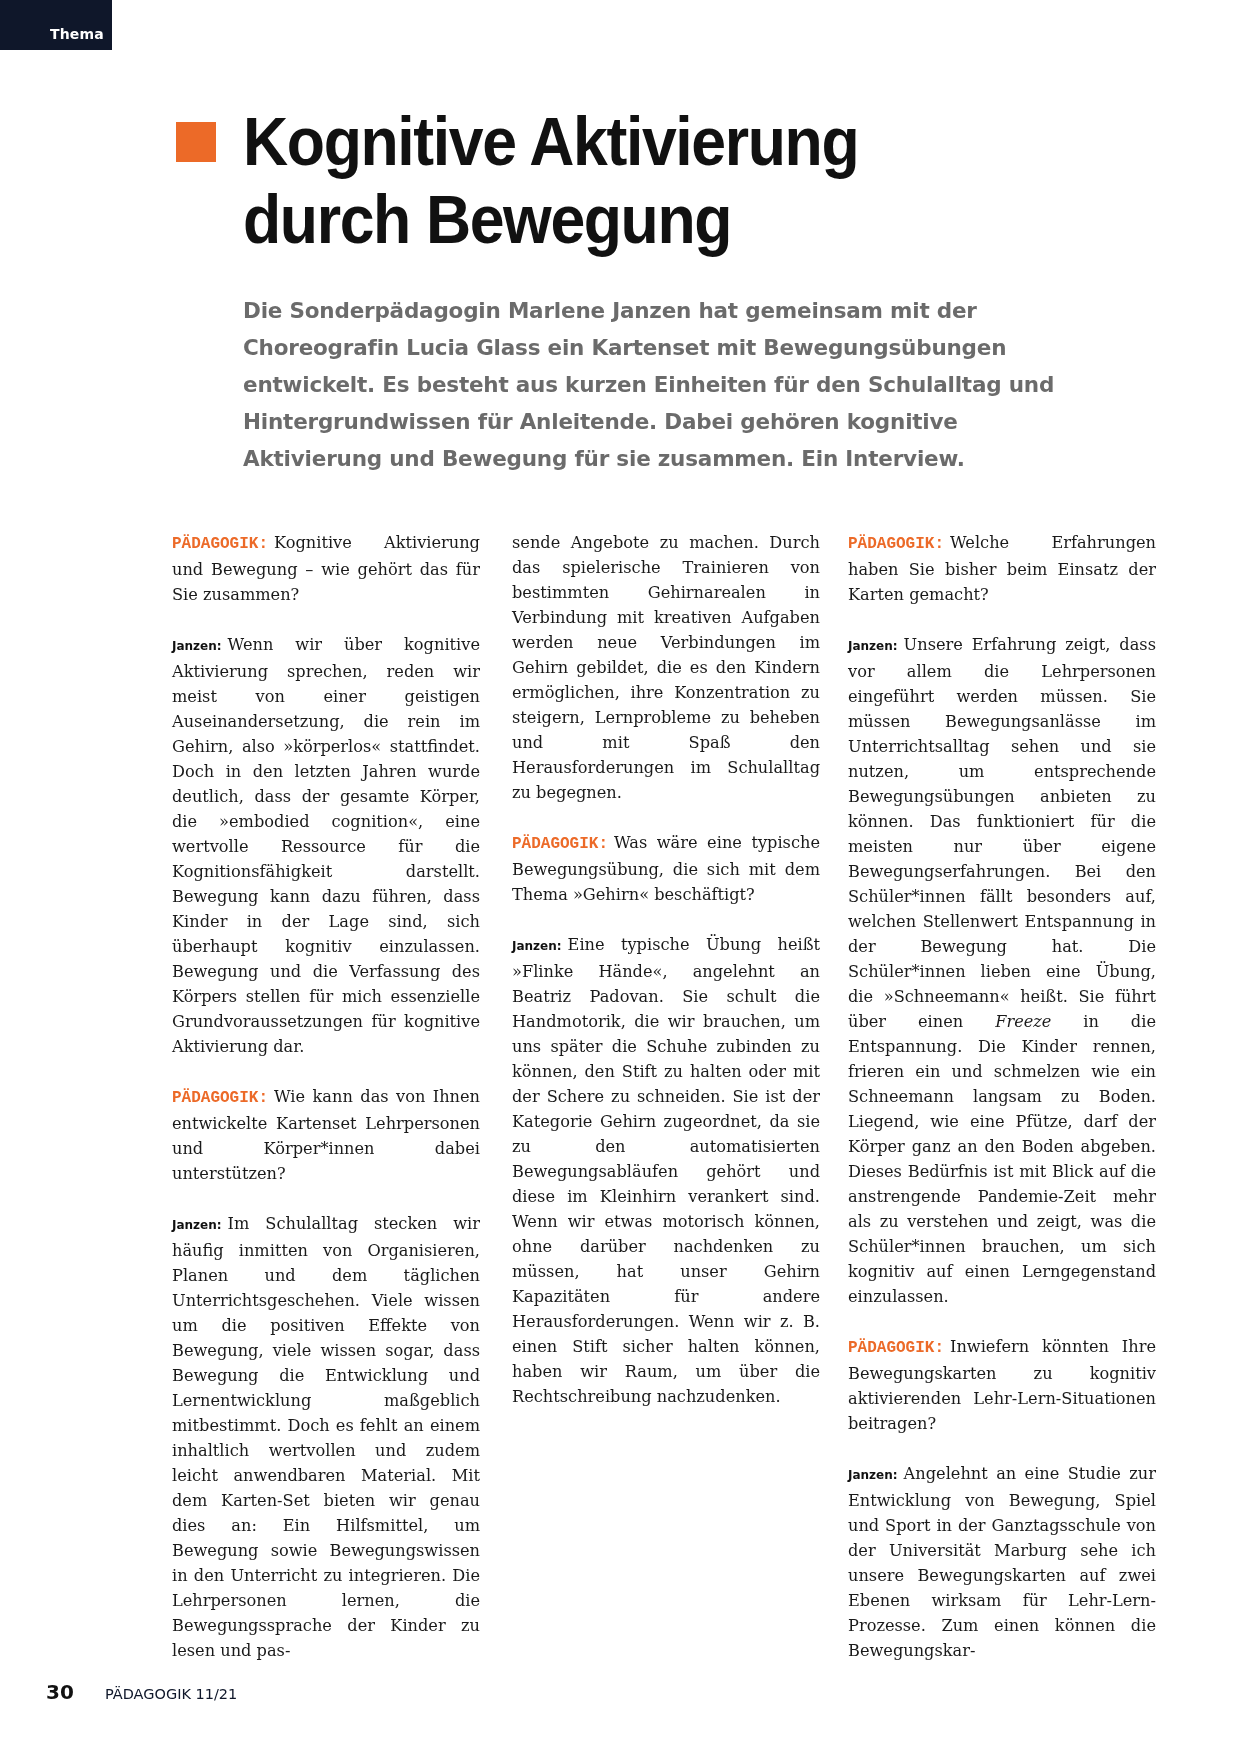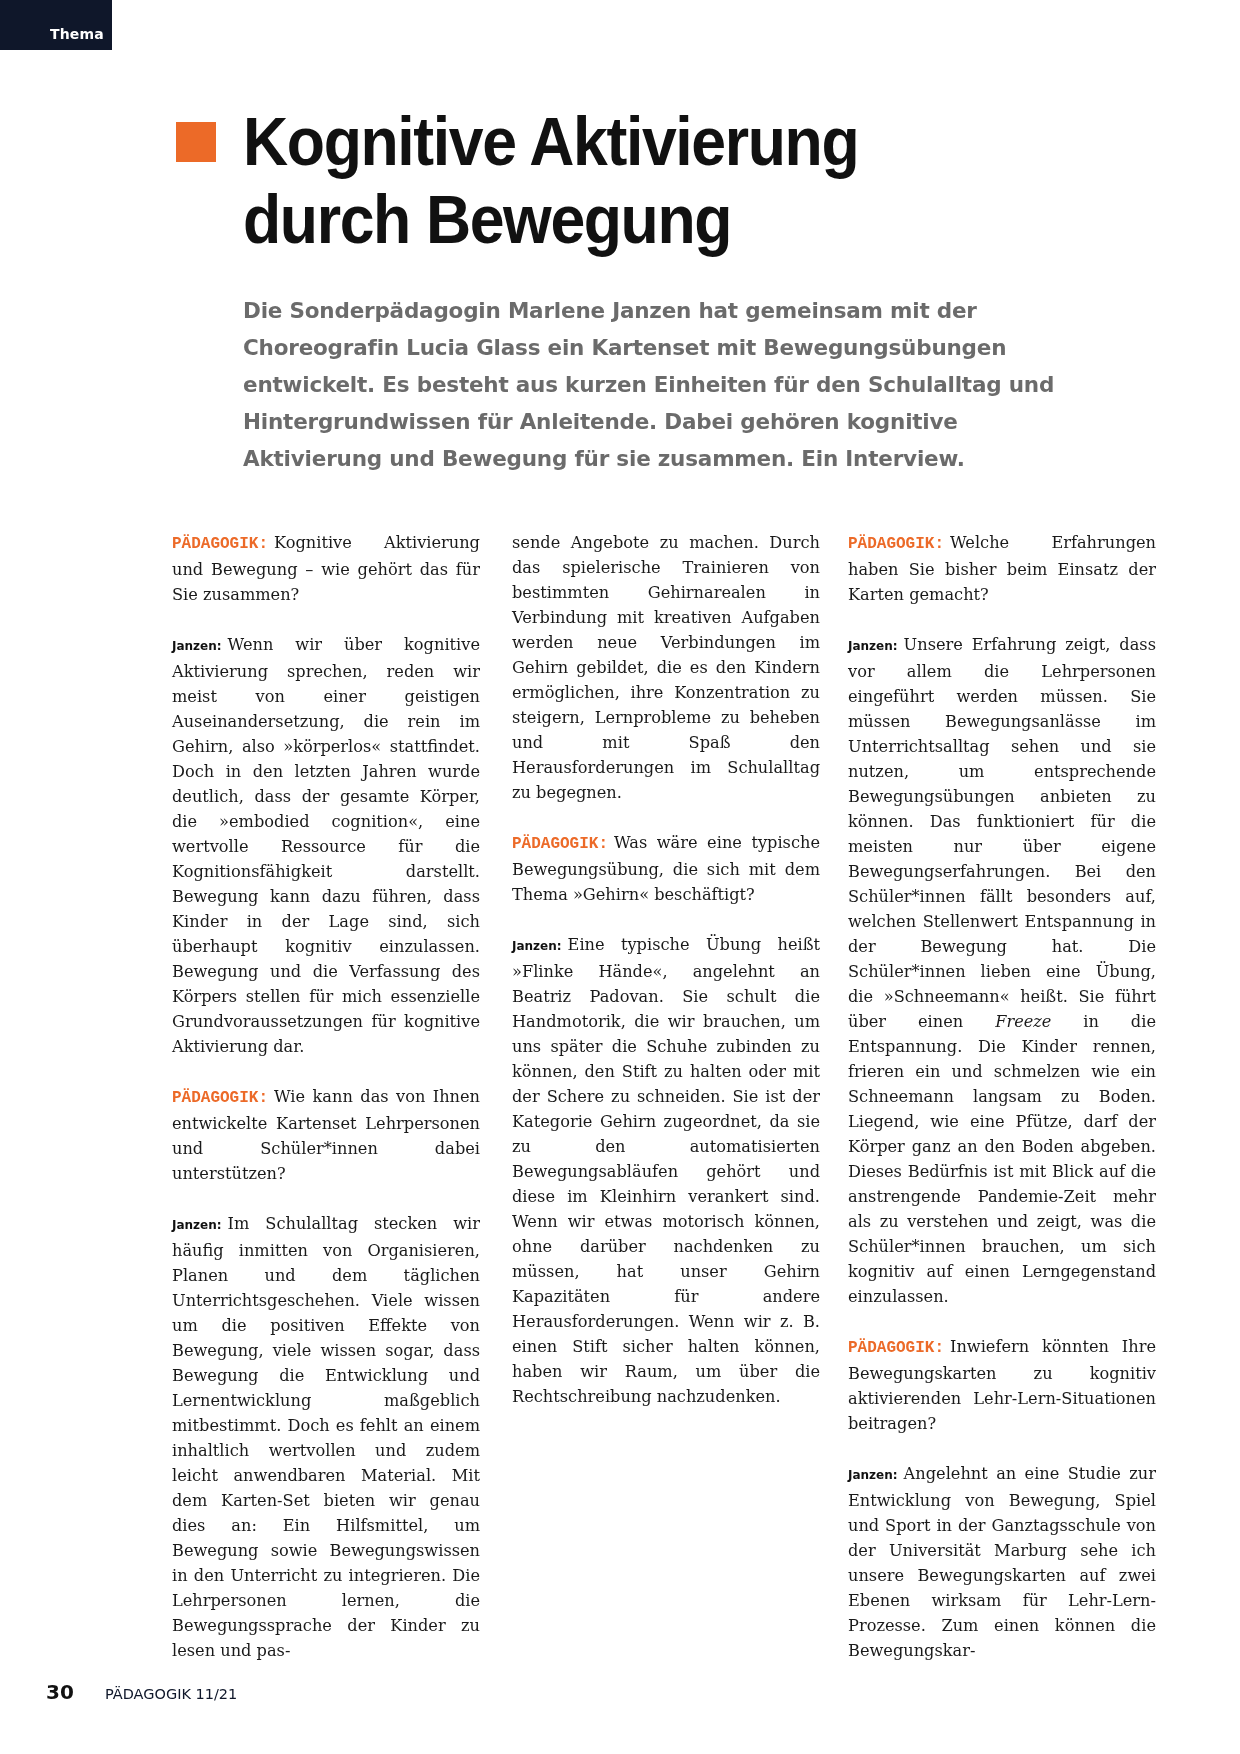--- a/index.html
+++ b/index.html
@@ -39,21 +39,21 @@
 <p class="intro">Die Sonderpädagogin Marlene Janzen hat gemeinsam mit der Choreografin Lucia Glass ein Kartenset mit Bewegungsübungen entwickelt. Es besteht aus kurzen Einheiten für den Schulalltag und Hintergrundwissen für Anleitende. Dabei gehören kognitive Aktivierung und Bewegung für sie zusammen. Ein Interview.</p>
 
 <div class="col col1">
   <p>
     <span class="q-label">PÄDAGOGIK:</span><span>Kognitive Aktivierung und Bewegung – wie gehört das für Sie zusammen?</span>
   </p>
   <p>
     <span class="a-label">Janzen:</span><span>Wenn wir über kognitive Aktivierung sprechen, reden wir meist von einer geistigen Auseinandersetzung, die rein im Gehirn, also »körperlos« stattfindet. Doch in den letzten Jahren wurde deutlich, dass der gesamte Körper, die »embodied cognition«, eine wertvolle Ressource für die Kognitionsfähigkeit darstellt. Bewegung kann dazu führen, dass Kinder in der Lage sind, sich überhaupt kognitiv einzulassen. Bewegung und die Verfassung des Körpers stellen für mich essenzielle Grundvoraussetzungen für kognitive Aktivierung dar.</span>
   </p>
   <p>
-    <span class="q-label">PÄDAGOGIK:</span><span>Wie kann das von Ihnen entwickelte Kartenset Lehrpersonen und Schüler*innen dabei unterstützen?</span>
+    <span class="q-label">PÄDAGOGIK:</span><span>Wie kann das von Ihnen entwickelte Kartenset Lehrpersonen und Körper*innen dabei unterstützen?</span>
   </p>
   <p>
     <span class="a-label">Janzen:</span><span>Im Schulalltag stecken wir häufig inmitten von Organisieren, Planen und dem täglichen Unterrichtsgeschehen. Viele wissen um die positiven Effekte von Bewegung, viele wissen sogar, dass Bewegung die Entwicklung und Lernentwicklung maßgeblich mitbestimmt. Doch es fehlt an einem inhaltlich wertvollen und zudem leicht anwendbaren Material. Mit dem Karten-Set bieten wir genau dies an: Ein Hilfsmittel, um Bewegung sowie Bewegungswissen in den Unterricht zu integrieren. Die Lehrpersonen lernen, die Bewegungssprache der Kinder zu lesen und pas-</span>
   </p>
 </div>
 
 <div class="col col2">
   <p>
     <span>sende Angebote zu machen. Durch das spielerische Trainieren von bestimmten Gehirnarealen in Verbindung mit kreativen Aufgaben werden neue Verbindungen im Gehirn gebildet, die es den Kindern ermöglichen, ihre Konzentration zu steigern, Lernprobleme zu beheben und mit Spaß den Herausforderungen im Schulalltag zu begegnen.</span>
   </p>

